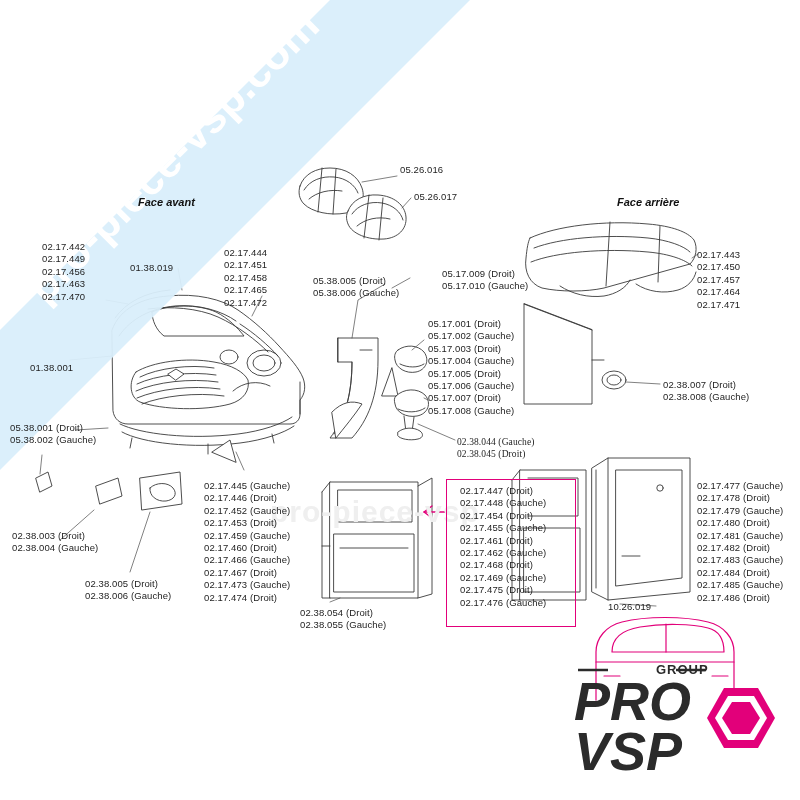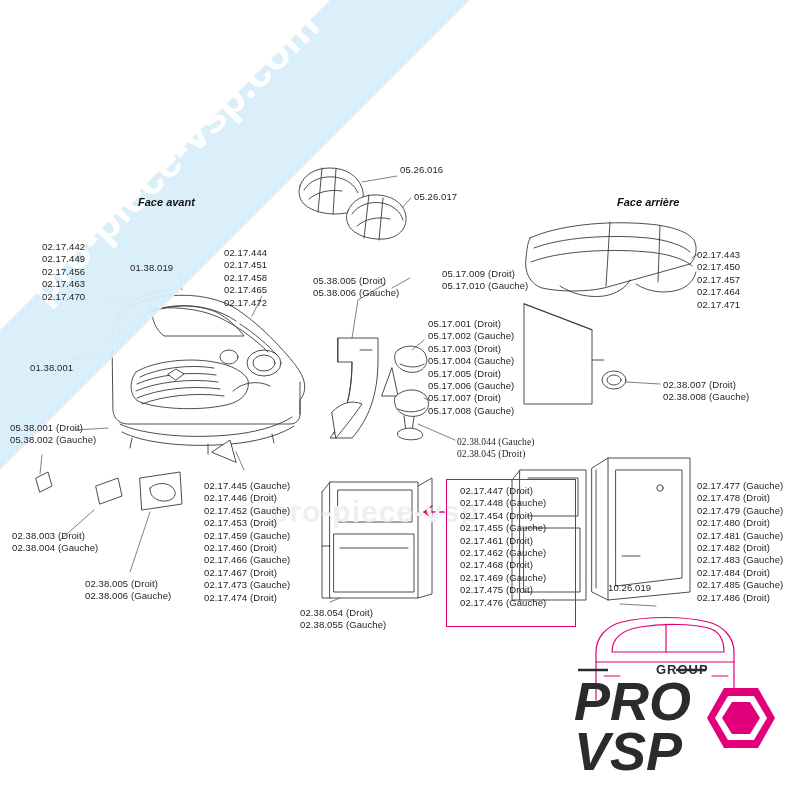--- a/index.html
+++ b/index.html
@@ -310,21 +310,21 @@
   <div class="label" style="left:697px; top:480px;">02.17.477 (Gauche)
 02.17.478 (Droit)
 02.17.479 (Gauche)
 02.17.480 (Droit)
 02.17.481 (Gauche)
 02.17.482 (Droit)
 02.17.483 (Gauche)
 02.17.484 (Droit)
 02.17.485 (Gauche)
 02.17.486 (Droit)</div>
-  <div class="label" style="left:608px; top:582px;">10.26.019</div>
+  <div class="label" style="left:608px; top:601px;">10.26.019</div>
 
   <div class="logo">
     <svg viewBox="0 0 210 120" width="210" height="120" xmlns="http://www.w3.org/2000/svg">
 
       <line x1="6" y1="12" x2="36" y2="12" stroke="#2b2b2b" stroke-width="2.5"></line>
       <line x1="104" y1="12" x2="134" y2="12" stroke="#2b2b2b" stroke-width="2.5"></line>
 
       <text x="2" y="62" font-family="Liberation Sans, sans-serif" font-size="54" font-weight="bold" font-style="italic" fill="#2b2b2b">PRO</text>
 
       <text x="2" y="112" font-family="Liberation Sans, sans-serif" font-size="54" font-weight="bold" font-style="italic" fill="#2b2b2b">VSP</text>

